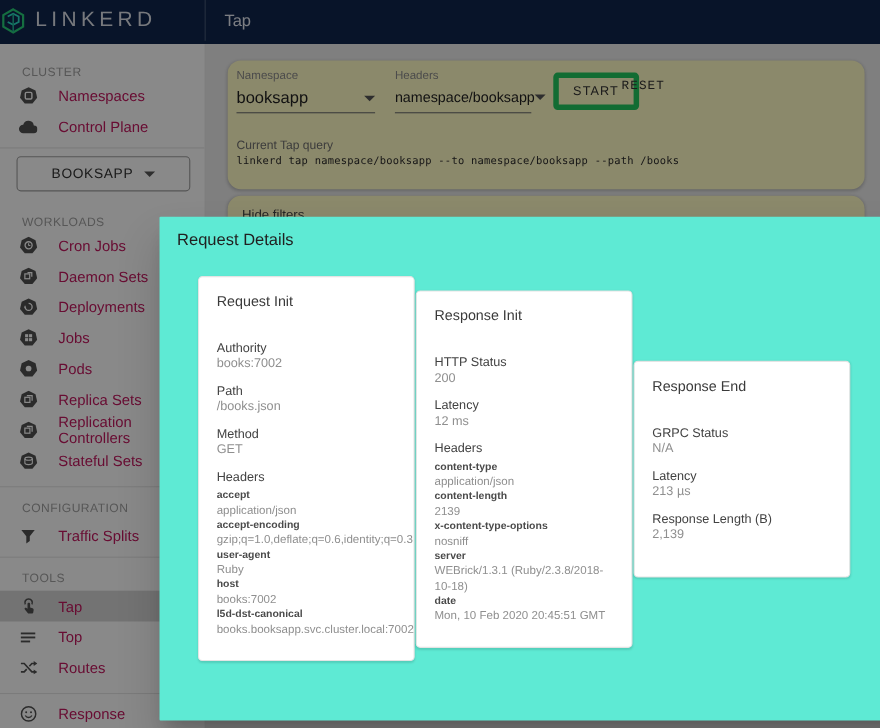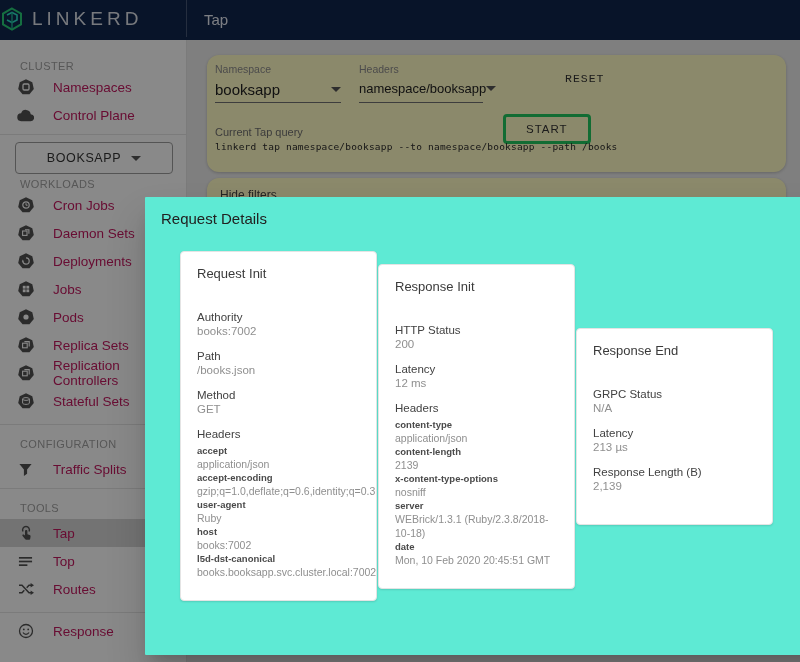--- a/index.html
+++ b/index.html
@@ -50,24 +50,24 @@
   .paper.filters-card { left:20px; right:14px; top:138px; height:410px; }
   .hide-filters { position:absolute; left:13px; top:10px; font-size:12px; color:#424242; }
 
   .select { position:absolute; top:8px; height:40px; border-bottom:1px solid #6f6f6f; }
   .select .sel-label { font-size:10.5px; color:#8a8a8a; }
   .sel-row { display:flex; align-items:center; justify-content:space-between; margin-top:6px; }
   .select.ns { left:8px; width:126px; }
   .select.res { left:152px; width:124px; }
   .select.ns .sel-value { font-size:15px; color:#222; }
   .select.res .sel-value { font-size:13px; color:#222; }
-  .btn-start { position:absolute; left:296px; top:11px; padding:6px 20px;
-    border:3px solid #22c55e; border-radius:4px; background:transparent;
+  .btn-start { position:absolute; left:296px; top:11px; padding:6px 13px;
+    border:5px solid #22c55e; border-radius:4px; background:transparent;
     font-size:11.5px; letter-spacing:1px; color:#333; cursor:pointer;
-    font-family:"Liberation Sans",sans-serif;margin-top:48px; }
+    font-family:"Liberation Sans",sans-serif; }
   .btn-reset { position:absolute; left:358px; top:17px; background:none; border:none;
     font-size:11.5px; letter-spacing:1px; color:#333; cursor:pointer;
     font-family:Liberation Mono, monospace; }
   .query-label { position:absolute; left:8px; top:71px; font-size:11px; color:#6e6e6e; }
   .query-text { position:absolute; left:8px; top:86px; font-size:9.5px;
     font-family:"DejaVu Sans Mono", monospace; color:#2b2b2b; letter-spacing:.2px; }
 
   
   .backdrop { position:absolute; inset:0; background:rgba(0,0,0,0.45); z-index:50; }
   .modal { position:absolute; left:145px; top:197px; width:736px; height:458px;
@@ -129,21 +129,21 @@
     <span>Control Plane</span>
   </div>
 
   <div class="divider"></div>
 
   <button class="ns-button">
     <span>BOOKSAPP</span>
     <span class="caret"></span>
   </button>
 
-  <div class="section-label" style="margin-top:3px">WORKLOADS</div>
+  <div class="section-label" style="margin-top:21px">WORKLOADS</div>
 
   <div class="nav-item">
     <span class="icn">
       <svg width="16" height="16" viewBox="0 0 16 16">
           <polygon points="8,0.3 14.3,3.3 15.8,9.9 11.5,15.2 4.5,15.2 0.2,9.9 1.7,3.3" fill="#4f4f4f"></polygon>
           <circle cx="8" cy="8" r="3.2" fill="none" stroke="#fafafa" stroke-width="1.2"></circle>
           <line x1="8" y1="6.2" x2="8" y2="8.2" stroke="#fafafa" stroke-width="1"></line>
           <line x1="8" y1="8.2" x2="9.6" y2="8.2" stroke="#fafafa" stroke-width="1"></line>
         </svg>
     </span>

